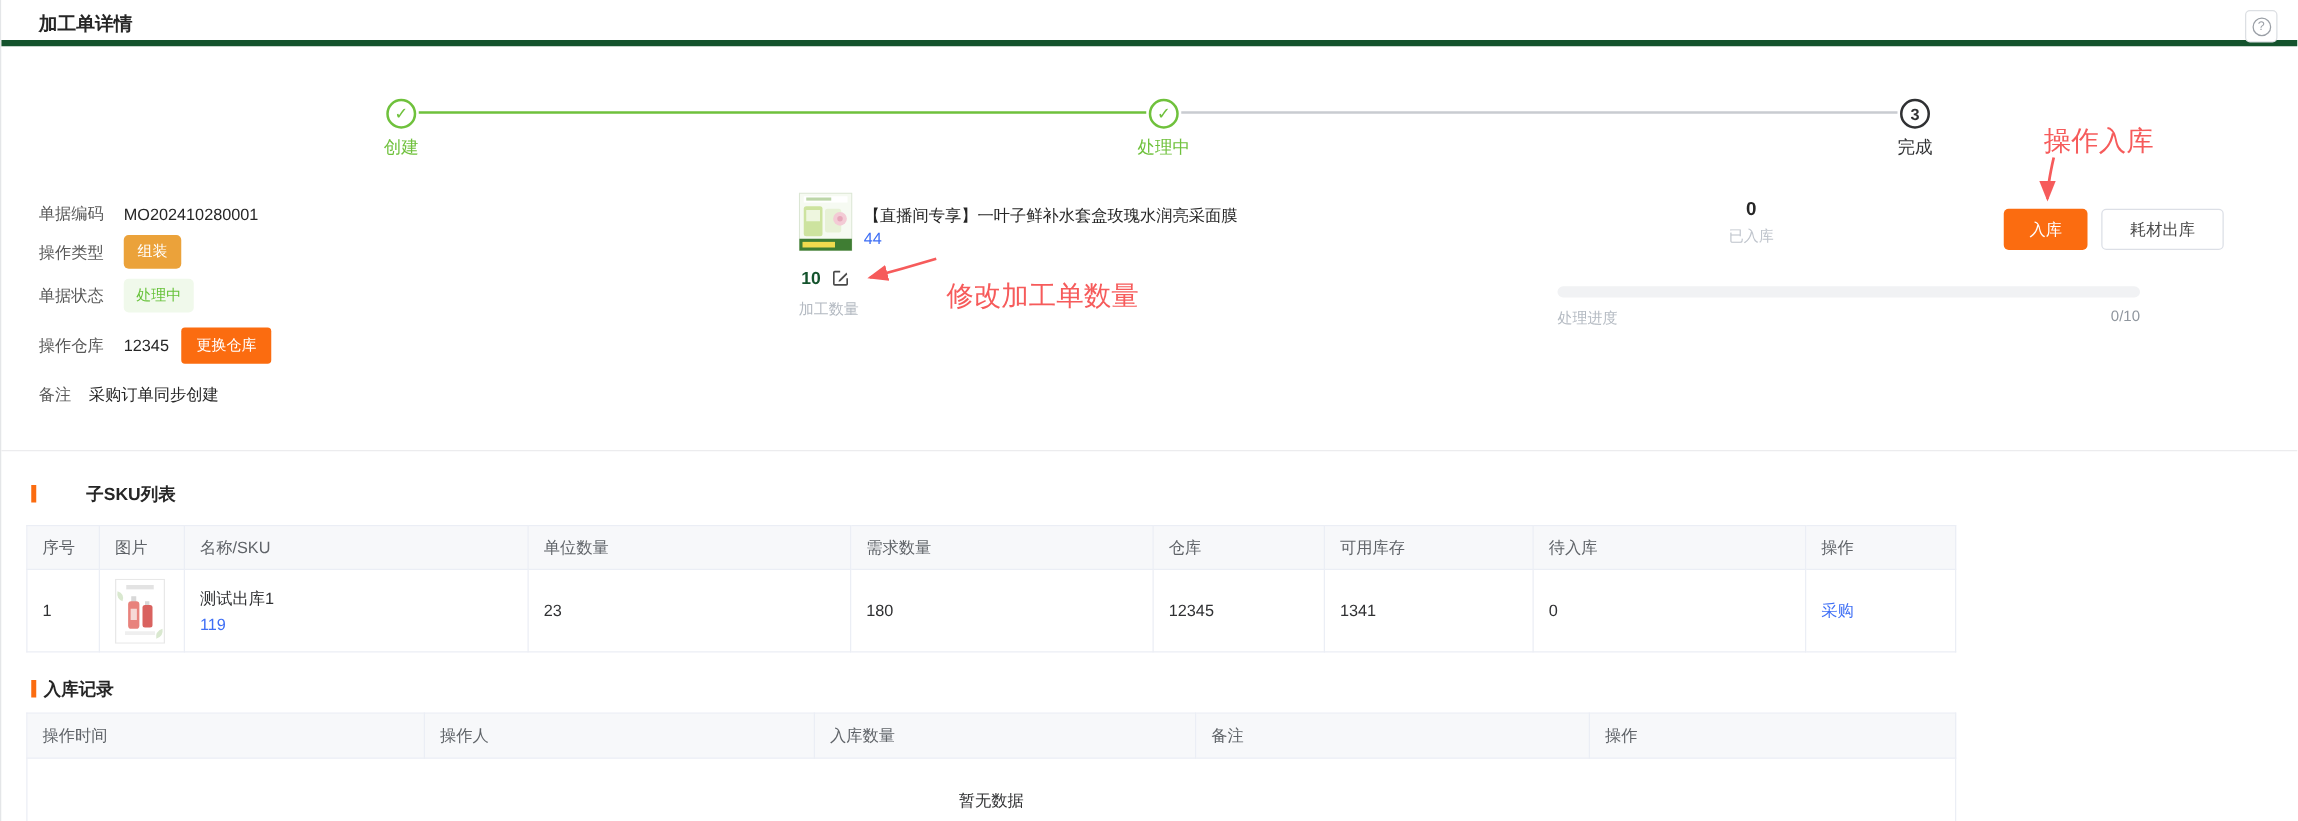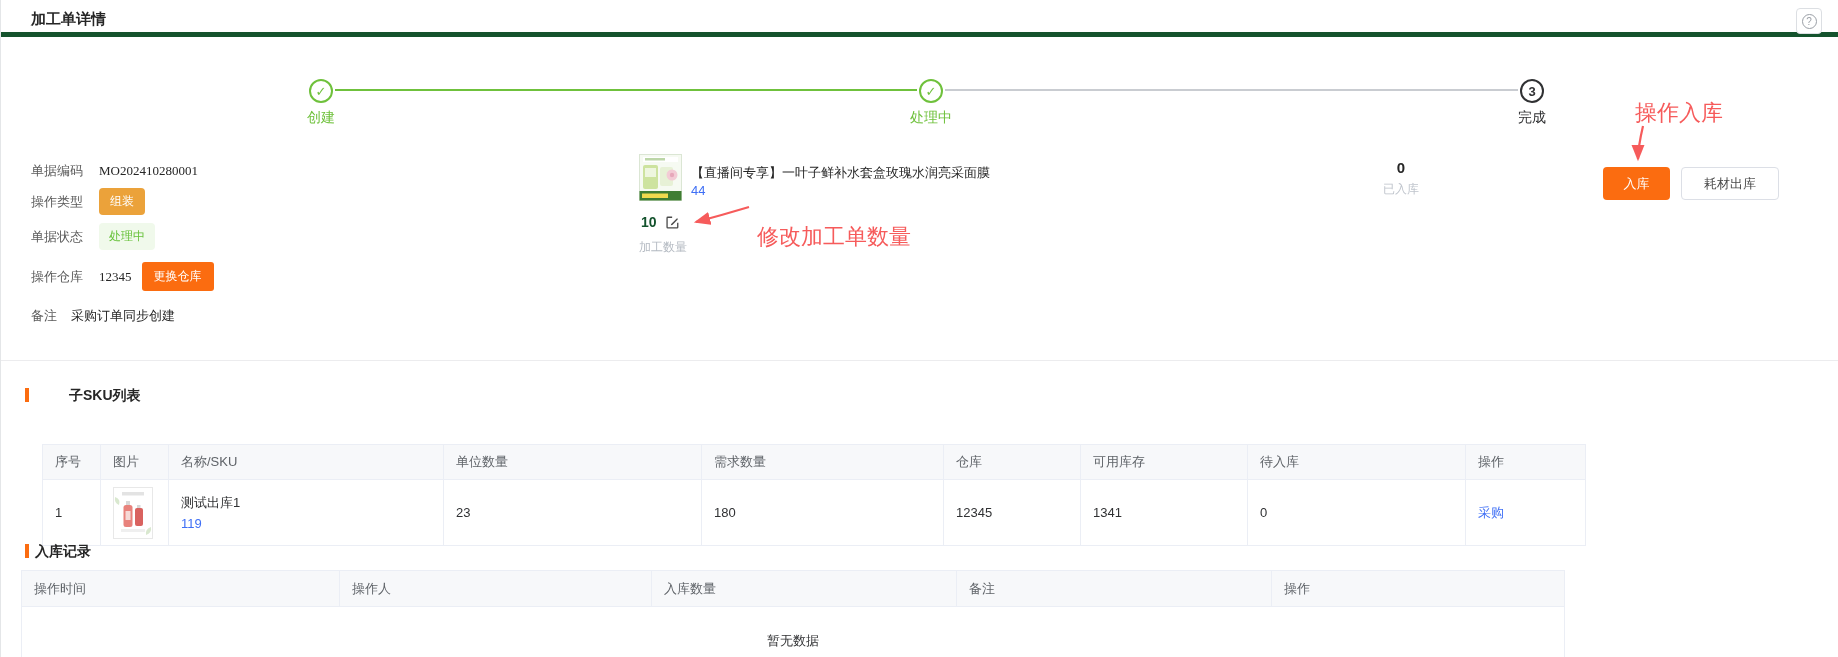--- a/index.html
+++ b/index.html
@@ -21,21 +21,21 @@
   .circle-green { border:2px solid #6fc13c; color:#6fc13c; font-size:13px; }
   .circle-dark { border:2px solid #303133; color:#303133; font-size:13px; font-weight:600; }
   .step-label { position:absolute; top:109px; text-align:center; font-size:14px; }
   .lbl-green { color:#6fc13c; }
   .lbl-dark { color:#303133; font-weight:500; }
 
   
   .d-row { position:absolute; left:30px; display:flex; align-items:center; }
   .d-lbl { width:68px; color:#595959; }
   .d-lbl-s { width:40px; color:#595959; }
-  .d-val { color:#262626;font-family:Liberation Serif, serif; }
+  .d-val { color:#262626; }
   .badge-amber { background:#eba23a; color:#fff; font-size:12px; padding:5px 11px; border-radius:4px; }
   .badge-green { background:#f0f9eb; color:#67c23a; font-size:12px; padding:5px 10px; border-radius:4px; }
   .btn-small-orange { background:#fb6c10; color:#fff; font-size:12px; padding:6px 12px; border-radius:3px; margin-left:10px; border:none; cursor:pointer; }
 
   
   .p-img { position:absolute; left:638px; top:154px; width:43px; height:47px; }
   .p-title { position:absolute; left:690px; top:164px; width:600px; font-size:13px; color:#262626; }
   .p-link { position:absolute; left:690px; top:183px; font-size:13px; color:#3f6ff5; cursor:pointer; }
   .p-qtyrow { position:absolute; left:640px; top:214px; display:flex; align-items:center; gap:8px; }
   .p-qty { font-size:14px; font-weight:700; color:#14532d; }
@@ -60,21 +60,21 @@
   .arrows { position:absolute; left:0; top:0; pointer-events:none; }
 
   .divider { position:absolute; left:0; top:360px; width:1838px; height:1px; background:#ececee; }
 
   
   .sec { position:absolute; left:24px; padding-left:10px; font-size:14px; font-weight:700; color:#262626; }
   .sec::before { content:""; position:absolute; left:0; top:1px; width:4px; height:14px; background:#fb6c10; }
   .sec1 { top:387px;padding-left:44px; } .sec2 { top:543px; }
 
   table.tbl { position:absolute; left:20px; width:1543px; border-collapse:collapse; table-layout:fixed; font-size:13px; }
-  .tbl1 { top:444px;margin-left:21px; } .tbl2 { top:570px; }
+  .tbl1 { top:420px; } .tbl2 { top:570px; }
   .tbl th { background:#f7f8fa; color:#5f6368; font-weight:400; text-align:left; padding:0 12px; height:35px; border:1px solid #ebeef5; }
   .tbl2 th { height:36px; }
   .tbl td { padding:0 12px; height:66px; border:1px solid #ebeef5; color:#303133; background:#fff; }
   .cell-link { color:#3f6ff5; cursor:pointer; }
   .name-sub { margin-top:4px; }
   .empty-cell { text-align:center; vertical-align:top; padding-top:25px !important; color:#9aa0a6; height:80px !important; }
   .row-img { display:block; }
 </style>
 </head>
 <body>
@@ -147,20 +147,27 @@
     </svg>
   </div>
   <div class="p-qtylabel">加工数量</div>
 
   <div class="stat">
     <div class="stat-num">0</div>
     <div class="stat-lbl">已入库</div>
   </div>
   <button class="btn-inbound">入库</button>
   <button class="btn-consumable">耗材出库</button>
+  <div class="progress">
+    <div class="progress-bar"></div>
+    <div class="progress-row">
+      <span class="progress-lbl">处理进度</span>
+      <span class="progress-val">0/10</span>
+    </div>
+  </div>
 
   <div class="anno anno1">操作入库</div>
   <div class="anno anno2">修改加工单数量</div>
   <svg class="arrows" width="1838" height="657">
     <defs>
       <marker id="ah" markerWidth="9" markerHeight="8" refX="6.5" refY="3" orient="auto">
         <path d="M0 0 L7.5 3 L0 6 Z" fill="#f65b5b"></path>
       </marker>
     </defs>
     <path d="M1642 126 C1639 139 1637 150 1637 159" stroke="#f65b5b" stroke-width="2.2" fill="none" marker-end="url(#ah)"></path>

